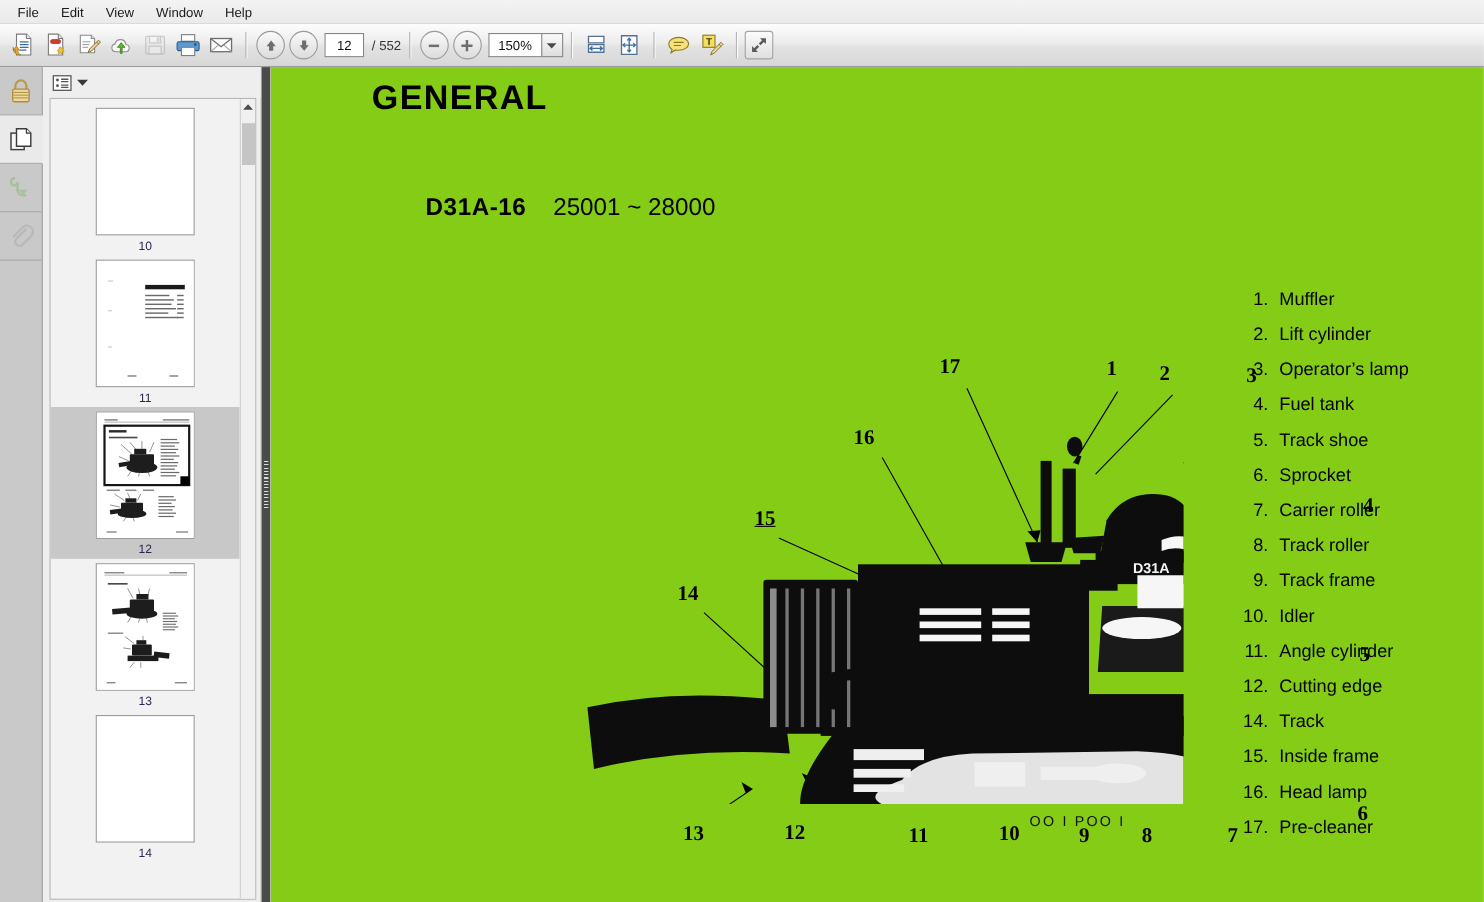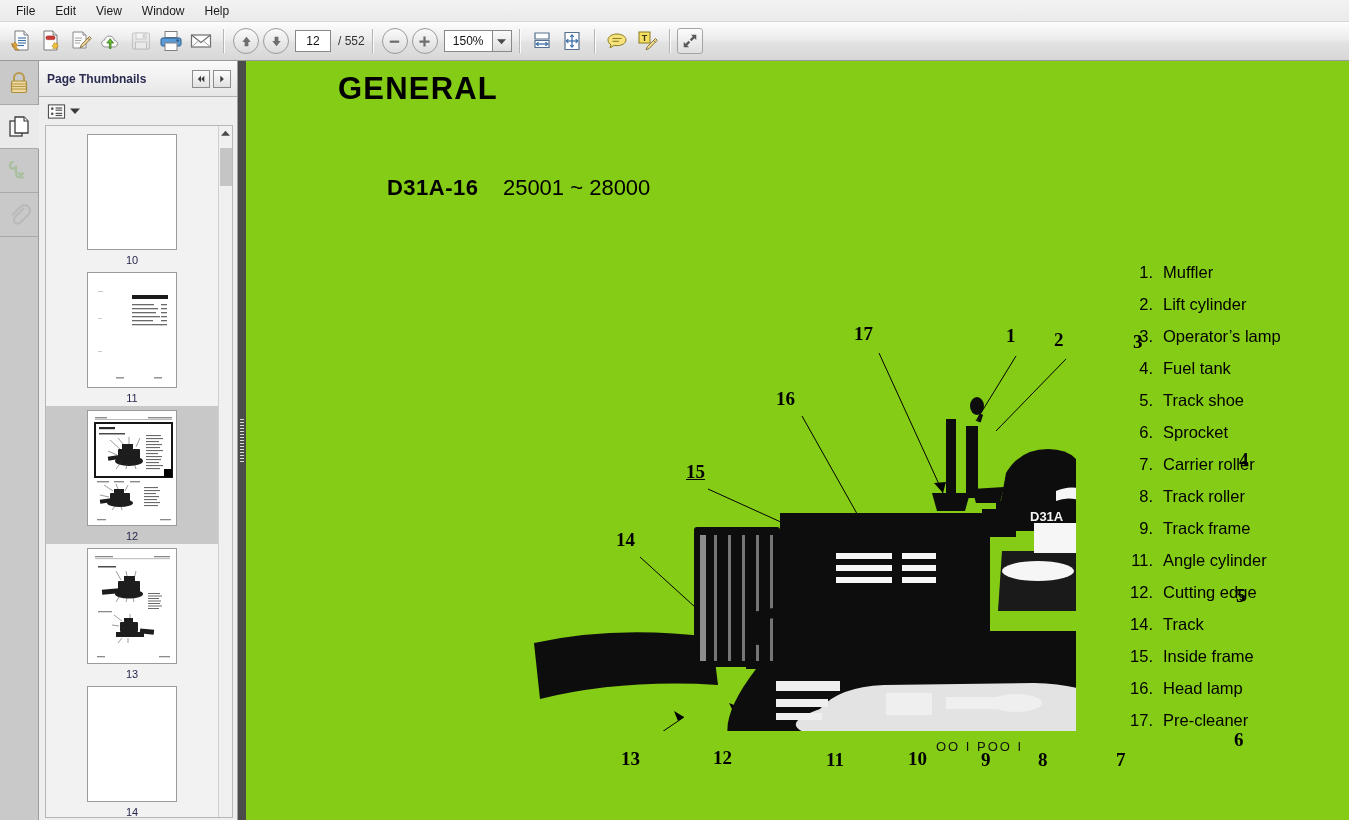--- a/index.html
+++ b/index.html
@@ -516,34 +516,20 @@
     </div>
     <div class="rail-btn">
       <svg width="24" height="26" viewBox="0 0 24 26">
         <path d="M16.5 6.5L8 15c-1.6 1.6-1.6 4 0 5.4 1.5 1.5 3.9 1.5 5.4 0l8-8c2.2-2.2 2.2-5.5 0-7.6-2.2-2.2-5.6-2.2-7.7 0l-8 8" fill="none" stroke="#b9b9b9" stroke-width="2.1" stroke-linecap="round"></path>
       </svg>
     </div>
     <div id="rail-spacer"></div>
   </div>
 
   <div id="panel">
-    <div id="panel-header">
-      <div id="panel-title">Page Thumbnails</div>
-      <div class="hdr-btn">
-        <svg width="10" height="10" viewBox="0 0 12 12">
-          <path d="M6 2v8L2.2 6z" fill="#3a3a3a"></path>
-            <path d="M10 2v8L6.2 6z" fill="#3a3a3a"></path>
-        </svg>
-      </div>
-      <div class="hdr-btn">
-        <svg width="10" height="10" viewBox="0 0 12 12">
-          <path d="M4 2v8l4.2-4z" fill="#3a3a3a"></path>
-        </svg>
-      </div>
-    </div>
 
     <div id="panel-toolbar">
       <div class="opt-btn">
         <svg width="19" height="17" viewBox="0 0 20 18">
           <rect x="1.5" y="2" width="17" height="14" fill="#fdfdfd" stroke="#555" stroke-width="1.2"></rect>
           <circle cx="5.5" cy="6" r="1.4" fill="#555"></circle>
             <circle cx="5.5" cy="11.5" r="1.4" fill="#555"></circle>
           <g stroke="#555" stroke-width="1.3">
               <line x1="9" y1="5.3" x2="16" y2="5.3"></line>
               <line x1="9" y1="7.6" x2="16" y2="7.6"></line>
@@ -926,20 +912,24 @@
           </div>
         <div class="part-row">
             <span class="part-num">8.</span>
             <span>Track roller</span>
           </div>
         <div class="part-row">
             <span class="part-num">9.</span>
             <span>Track frame</span>
           </div>
         <div class="part-row">
+            <span class="part-num">10.</span>
+            <span>Idler</span>
+          </div>
+        <div class="part-row">
             <span class="part-num">11.</span>
             <span>Angle cylinder</span>
           </div>
         <div class="part-row">
             <span class="part-num">12.</span>
             <span>Cutting edge</span>
           </div>
         <div class="part-row">
             <span class="part-num">14.</span>
             <span>Track</span>

